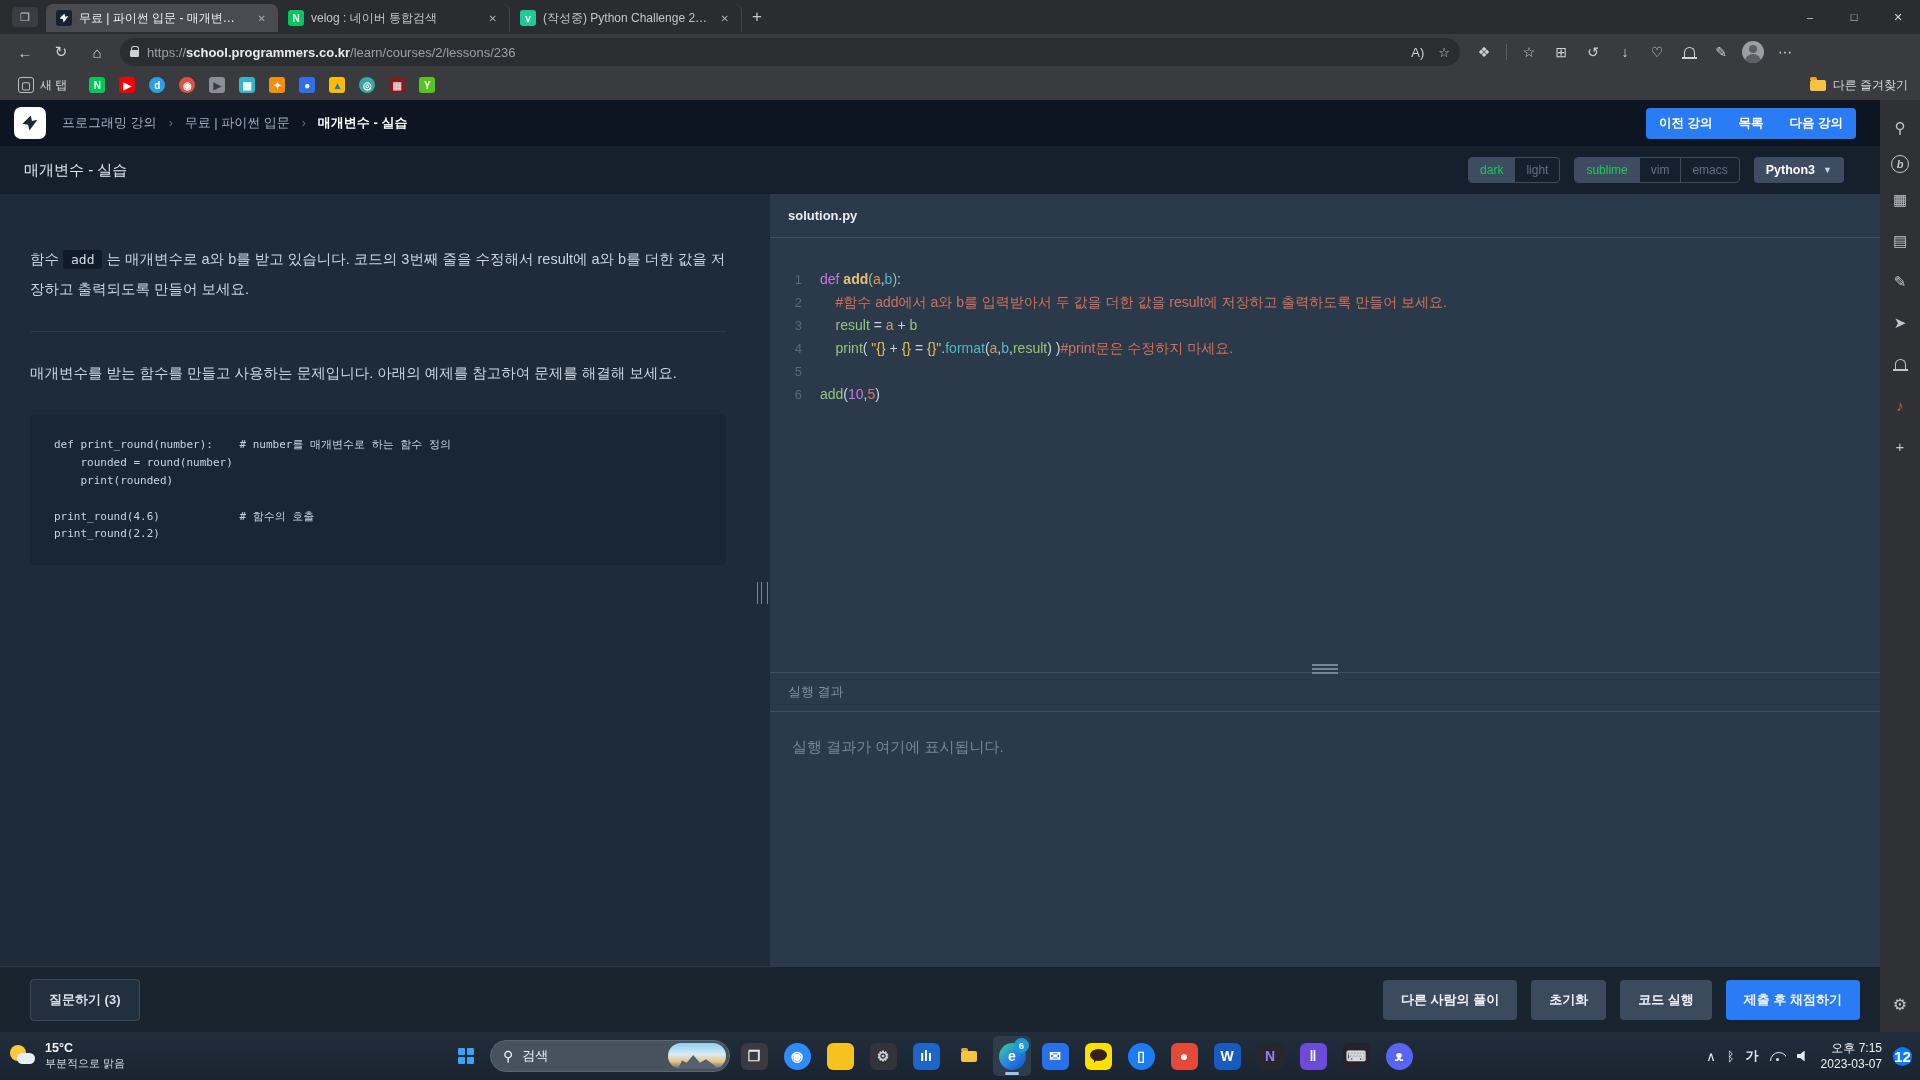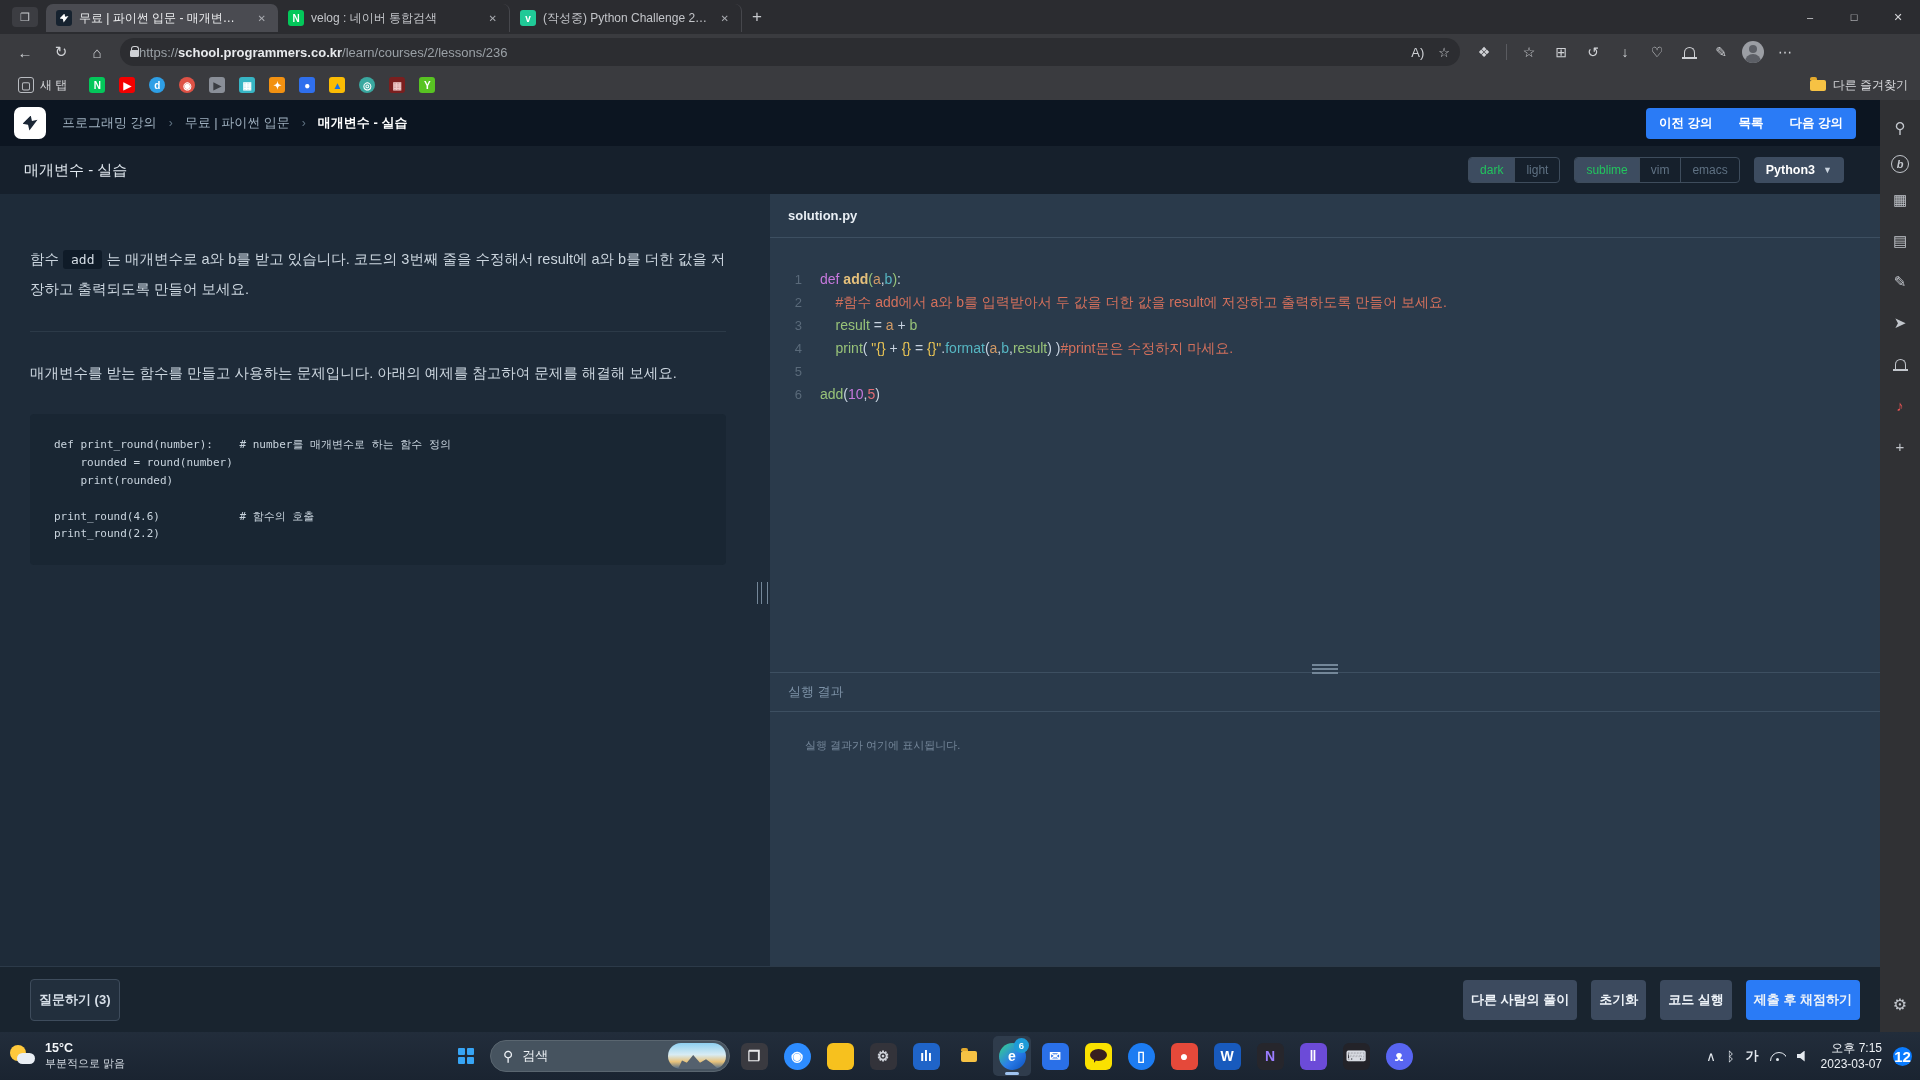--- a/index.html
+++ b/index.html
@@ -13,21 +13,21 @@
   .tab.active{background:#4a4b51;color:#ecedef;border-right:none}
   .tab-favicon{width:16px;height:16px;border-radius:3px;display:flex;align-items:center;justify-content:center;font-size:10px;font-weight:700;flex:0 0 16px}
   .tab-title{flex:1;white-space:nowrap;overflow:hidden;text-overflow:ellipsis}
   .tab-close{font-size:10px;color:#a9abb0;padding:2px 4px;border-radius:3px}
   .newtab-btn{color:#c7c9cd;font-size:17px;margin-left:10px}
   .wctrls{margin-left:auto;display:flex;align-items:center;height:34px}
   .wctrl{width:44px;height:34px;display:flex;align-items:center;justify-content:center;color:#d4d5d8;font-size:11px}
 
   .toolbar{position:absolute;left:0;top:34px;width:1920px;height:36px;background:#3a3b3f;display:flex;align-items:center;padding:0 10px}
   .navic{width:30px;height:28px;display:flex;align-items:center;justify-content:center;color:#cfd1d5;font-size:15px;border-radius:5px}
-  .omnibox{flex:0 0 1340px;height:28px;margin-left:8px;background:#2c2d31;border-radius:14px;display:flex;align-items:center;padding:0 10px;}
+  .omnibox{flex:0 0 1340px;height:28px;margin-left:8px;background:#2c2d31;border-radius:14px;display:flex;align-items:center;padding:0 10px;gap:8px}
   .url{font-size:13px;color:#9aa0a6;white-space:nowrap}
   .url b{color:#e8eaed;font-weight:700}
   .omni-right{margin-left:auto;display:flex;gap:14px;color:#cfd1d5;font-size:13px}
   .tbicons{display:flex;align-items:center;gap:4px;margin-left:10px;color:#cfd1d5}
   .tbic{width:28px;height:28px;display:flex;align-items:center;justify-content:center;font-size:14px;border-radius:5px}
   .vsep{width:1px;height:16px;background:#5a5b60;margin:0 4px}
 
   .bookbar{position:absolute;left:0;top:70px;width:1920px;height:30px;background:#3a3b3f;display:flex;align-items:center;padding:0 12px;gap:4px}
   .bm{height:24px;display:flex;align-items:center;gap:6px;padding:0 6px;border-radius:4px;color:#d6d7da;font-size:12px}
   .bm-ic{width:16px;height:16px;border-radius:3px;display:flex;align-items:center;justify-content:center;font-size:10px;font-weight:700}
@@ -92,24 +92,24 @@
   .ed-code{height:434px;padding-top:30px;font-family:"DejaVu Sans Mono",monospace;font-size:14px}
   .ed-line{display:flex;height:23px;line-height:23px}
   .ed-ln{width:50px;text-align:right;padding-right:18px;color:#5a6a7a;font-size:13px}
   .ed-src{white-space:pre}
   .tk-k{color:#c678dd}.tk-f{color:#e5c07b;font-weight:700}.tk-g{color:#98c379}
   .tk-o{color:#d19a66}.tk-c{color:#56b6c2}.tk-w{color:#c8d3e0}
   .tk-y{color:#e7c254}.tk-m{color:#d3705c}.tk-p{color:#c678dd}.tk-q{color:#e06c75}
   .hgrip{position:absolute;top:466px;left:50%;transform:translateX(-50%);display:flex;flex-direction:column;gap:2.5px;padding:4px}
   .hgrip i{display:block;width:26px;height:1.5px;background:#748799}
   .runbar{height:40px;border-top:1px solid #3d4f61;border-bottom:1px solid #3d4f61;display:flex;align-items:center;padding-left:18px;font-size:13px;color:#7e93a8}
-  .runout{flex:1;padding:26px 35px;font-size:11px;color:#75879a}
+  .runout{flex:1;padding:26px 22px;font-size:15px;color:#75879a}
 
   .bottombar{position:absolute;left:0;top:866px;width:100%;height:66px;background:#19242f;border-top:1px solid #2c3a49;display:flex;align-items:center;padding:0 20px 0 30px}
-  .btn{border:none;border-radius:4px;font-size:13px;font-weight:700;padding:11px 8px;color:#eef3f8;background:#3c4a5e}
+  .btn{border:none;border-radius:4px;font-size:13px;font-weight:700;padding:11px 18px;color:#eef3f8;background:#3c4a5e}
   .btn.ghost{background:#222f3d;border:1px solid #3e4c5c;color:#d7dfe8}
   .btn-right{margin-left:auto;display:flex;gap:14px}
   .btn.primary{background:#2a7bf6}
 
   
   .edgebar{position:absolute;left:1880px;top:100px;width:40px;height:932px;background:#303134;display:flex;flex-direction:column;align-items:center;padding-top:14px;gap:13px}
   .sbic{width:28px;height:28px;display:flex;align-items:center;justify-content:center;color:#c2c6cc;font-size:15px}
   .sbic.circ{border:1.5px solid #c2c6cc;border-radius:50%;width:18px;height:18px;font-size:11px;font-weight:700;font-style:italic}
   .sbic.red{color:#e15252}
   .sb-gear{position:absolute;bottom:14px;left:0;width:40px;display:flex;justify-content:center;color:#c2c6cc;font-size:16px}

